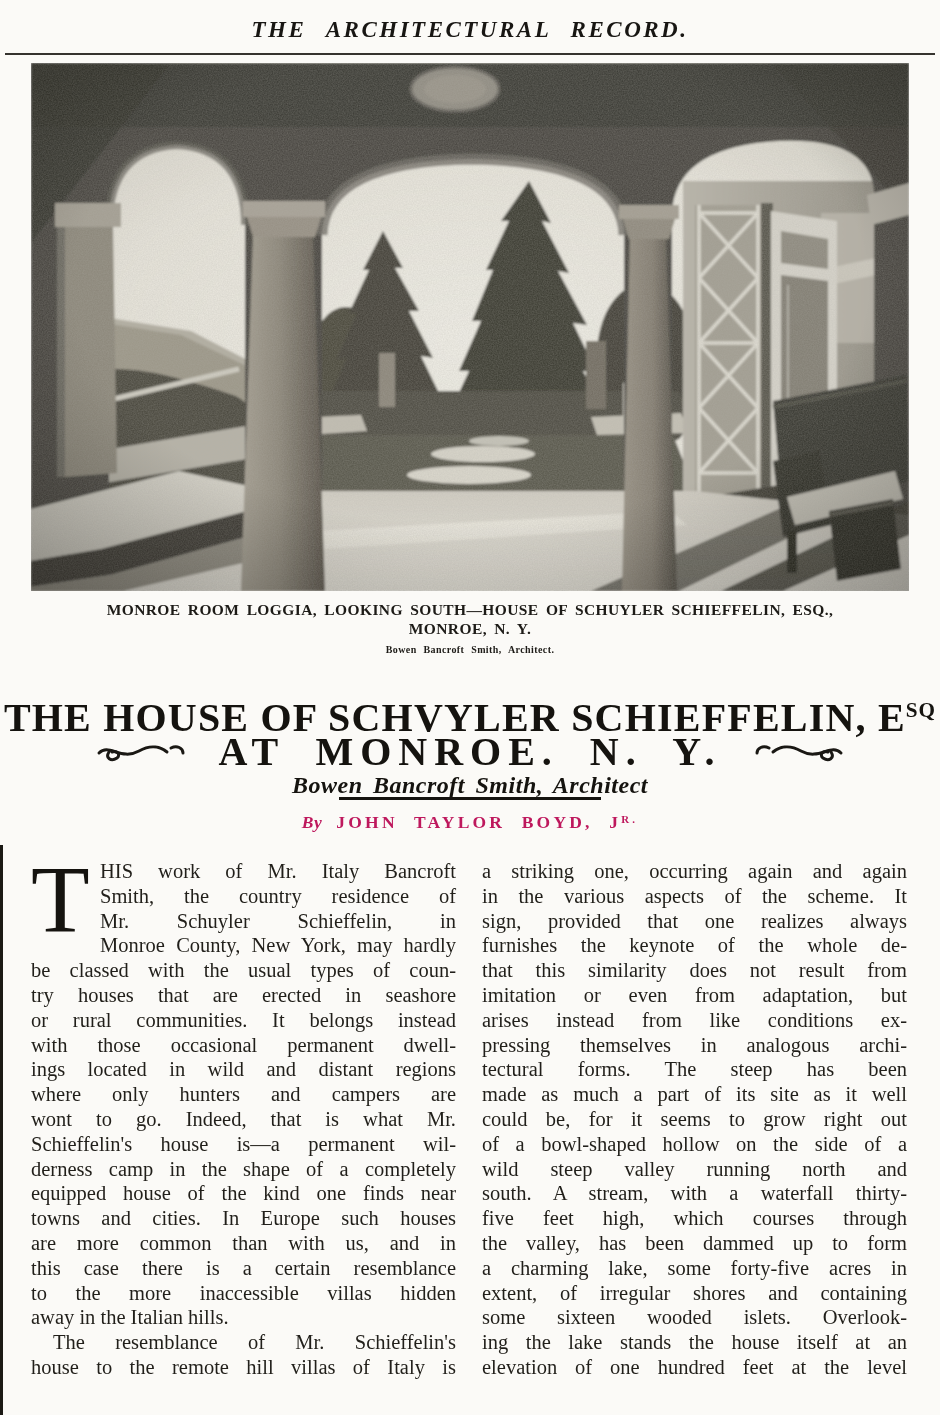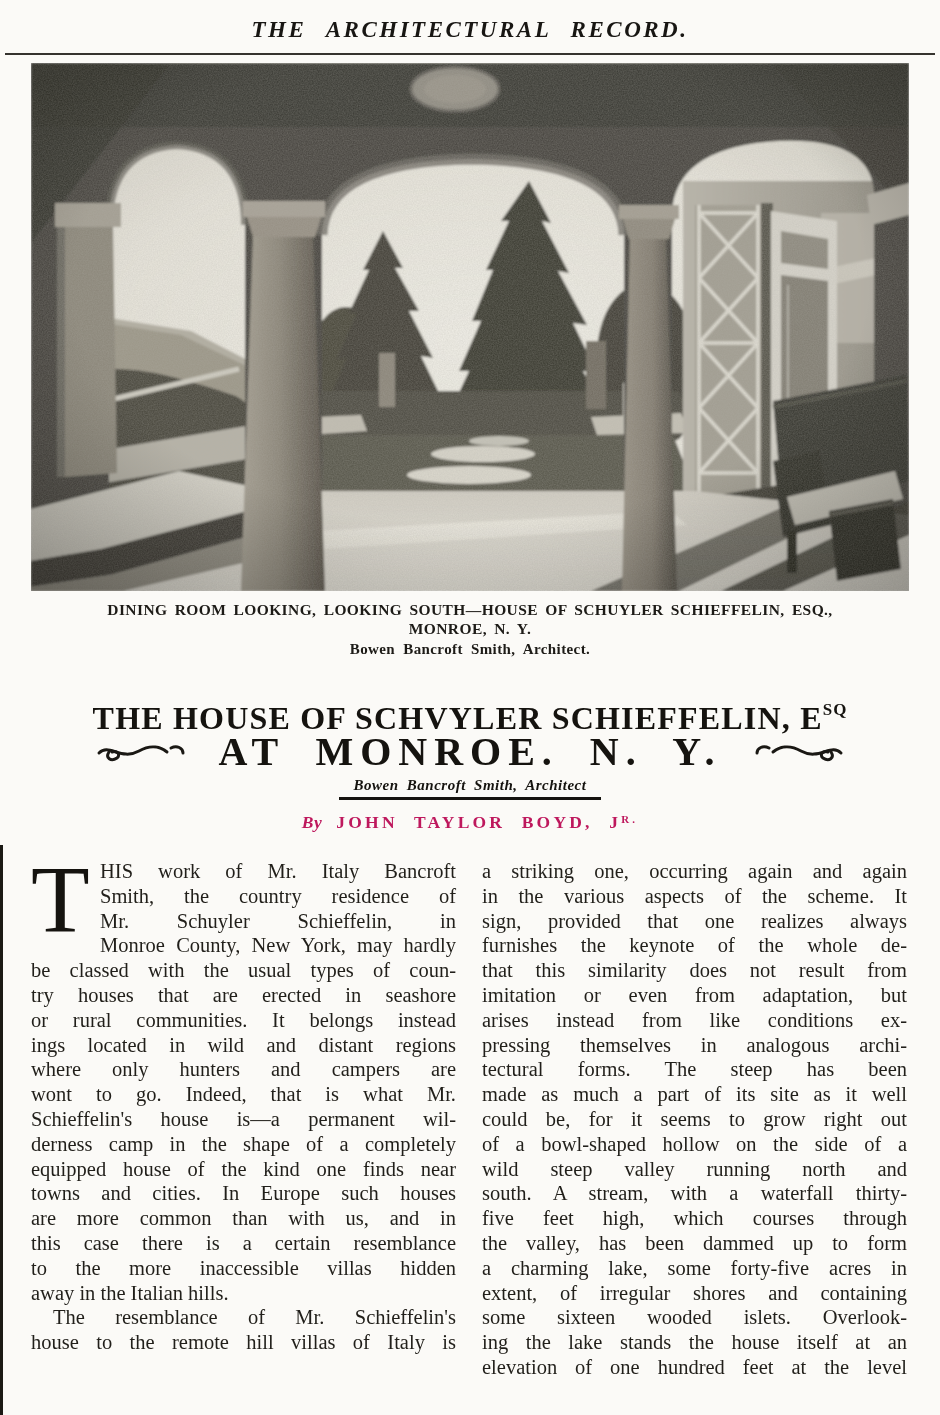--- a/index.html
+++ b/index.html
@@ -14,29 +14,29 @@
     font-style:italic;font-weight:bold;font-size:23px;line-height:28px;
     letter-spacing:2.5px;word-spacing:12px;color:#181613;
   }
   .head-rule{height:2px;background:#35332e;margin:9px 5px 0 5px;}
   
   .photo-wrap{width:878px;margin:8px auto 0 auto;}
   .photo-wrap svg{display:block;}
   
   .caption{margin-top:9px;text-align:center;color:#1d1b17;}
   .caption-line{font-weight:bold;font-size:15.5px;line-height:19px;letter-spacing:0.4px;word-spacing:3px;}
-  .caption-credit{font-weight:bold;font-size:15px;line-height:19px;margin-top:2px;letter-spacing:0.4px;word-spacing:4px;}
+  .caption-credit{font-weight:bold;font-size:10px;line-height:19px;margin-top:2px;letter-spacing:0.4px;word-spacing:4px;}
   
   .title-block{text-align:center;margin-top:34px;color:#15130f;}
-  .title-line1{font-weight:bold;font-size:32px;line-height:34px;letter-spacing:1.2px;}
+  .title-line1{font-weight:bold;font-size:40px;line-height:34px;letter-spacing:1.2px;}
   .title-line1 sup{font-size:0.53em;vertical-align:14px;letter-spacing:1px;}
   .title-line2{font-weight:bold;font-size:40px;line-height:34px;letter-spacing:7px;word-spacing:14px;
     display:flex;align-items:flex-end;justify-content:center;gap:32px;}
   .flourish{display:inline-block;}
-  .architect-line{margin-top:5px;font-style:italic;font-weight:bold;font-size:15px;line-height:22px;letter-spacing:0.5px;word-spacing:4px;}
+  .architect-line{margin-top:5px;font-style:italic;font-weight:bold;font-size:24px;line-height:22px;letter-spacing:0.5px;word-spacing:4px;}
   .architect-rule{width:262px;height:3px;background:#15130f;margin:1px auto 0 auto;}
   .byline{margin-top:9px;font-size:17.5px;line-height:20px;color:#be185d;}
   .byline-by{font-style:italic;font-weight:bold;letter-spacing:0.5px;margin-right:14px;}
   .byline-name{font-weight:bold;letter-spacing:3.2px;word-spacing:9px;}
   .byline-name sup{font-size:0.62em;vertical-align:5px;}
   
   .columns{display:flex;gap:26px;padding:0 32px 0 31px;margin-top:27px;}
   .col{width:425px;font-size:20.5px;line-height:24.8px;color:#211f1a;}
   .dropcap{
     float:left;width:64px;height:74px;margin:1px 5px 0 0;
@@ -217,21 +217,21 @@
       </g>
       <polygon points="836,132 878,120 878,152 840,162" fill="#b3afa4"></polygon>
     </g>
 
     <rect width="878" height="528" filter="url(#noise)"></rect>
     <rect width="878" height="528" fill="url(#vign)"></rect>
   </svg>
 </div>
 
 <div class="caption">
-  <div class="caption-line">DINING ROOM LOOKING, LOOKING SOUTH—HOUSE OF SCHUYLER SCHIEFFELIN, ESQ.,</div>
+  <div class="caption-line">MONROE ROOM LOGGIA, LOOKING SOUTH—HOUSE OF SCHUYLER SCHIEFFELIN, ESQ.,</div>
   <div class="caption-line">MONROE, N. Y.</div>
   <div class="caption-credit">Bowen Bancroft Smith, Architect.</div>
 </div>
 
 <div class="title-block">
   <div class="title-line1"><span>THE HOUSE OF SCHVYLER SCHIEFFELIN, E</span><sup>SQ</sup></div>
   <div class="title-line2">
     <span class="flourish">
       <svg width="92" height="26" viewBox="0 0 92 26">
           <g fill="none" stroke="#1a1814" stroke-width="3" stroke-linecap="round">
@@ -264,20 +264,21 @@
     <div class="dropcap">T</div>
     <div>
         <div class="para">
           <div class="line">HIS work of Mr. Italy Bancroft</div>
           <div class="line">Smith, the country residence of</div>
           <div class="line">Mr. Schuyler Schieffelin, in</div>
           <div class="line">Monroe County, New York, may hardly</div>
           <div class="line">be classed with the usual types of coun-</div>
           <div class="line">try houses that are erected in seashore</div>
           <div class="line">or rural communities. It belongs instead</div>
+          <div class="line">with those occasional permanent dwell-</div>
           <div class="line">ings located in wild and distant regions</div>
           <div class="line">where only hunters and campers are</div>
           <div class="line">wont to go. Indeed, that is what Mr.</div>
           <div class="line">Schieffelin's house is—a permanent wil-</div>
           <div class="line">derness camp in the shape of a completely</div>
           <div class="line">equipped house of the kind one finds near</div>
           <div class="line">towns and cities. In Europe such houses</div>
           <div class="line">are more common than with us, and in</div>
           <div class="line">this case there is a certain resemblance</div>
           <div class="line">to the more inaccessible villas hidden</div>

